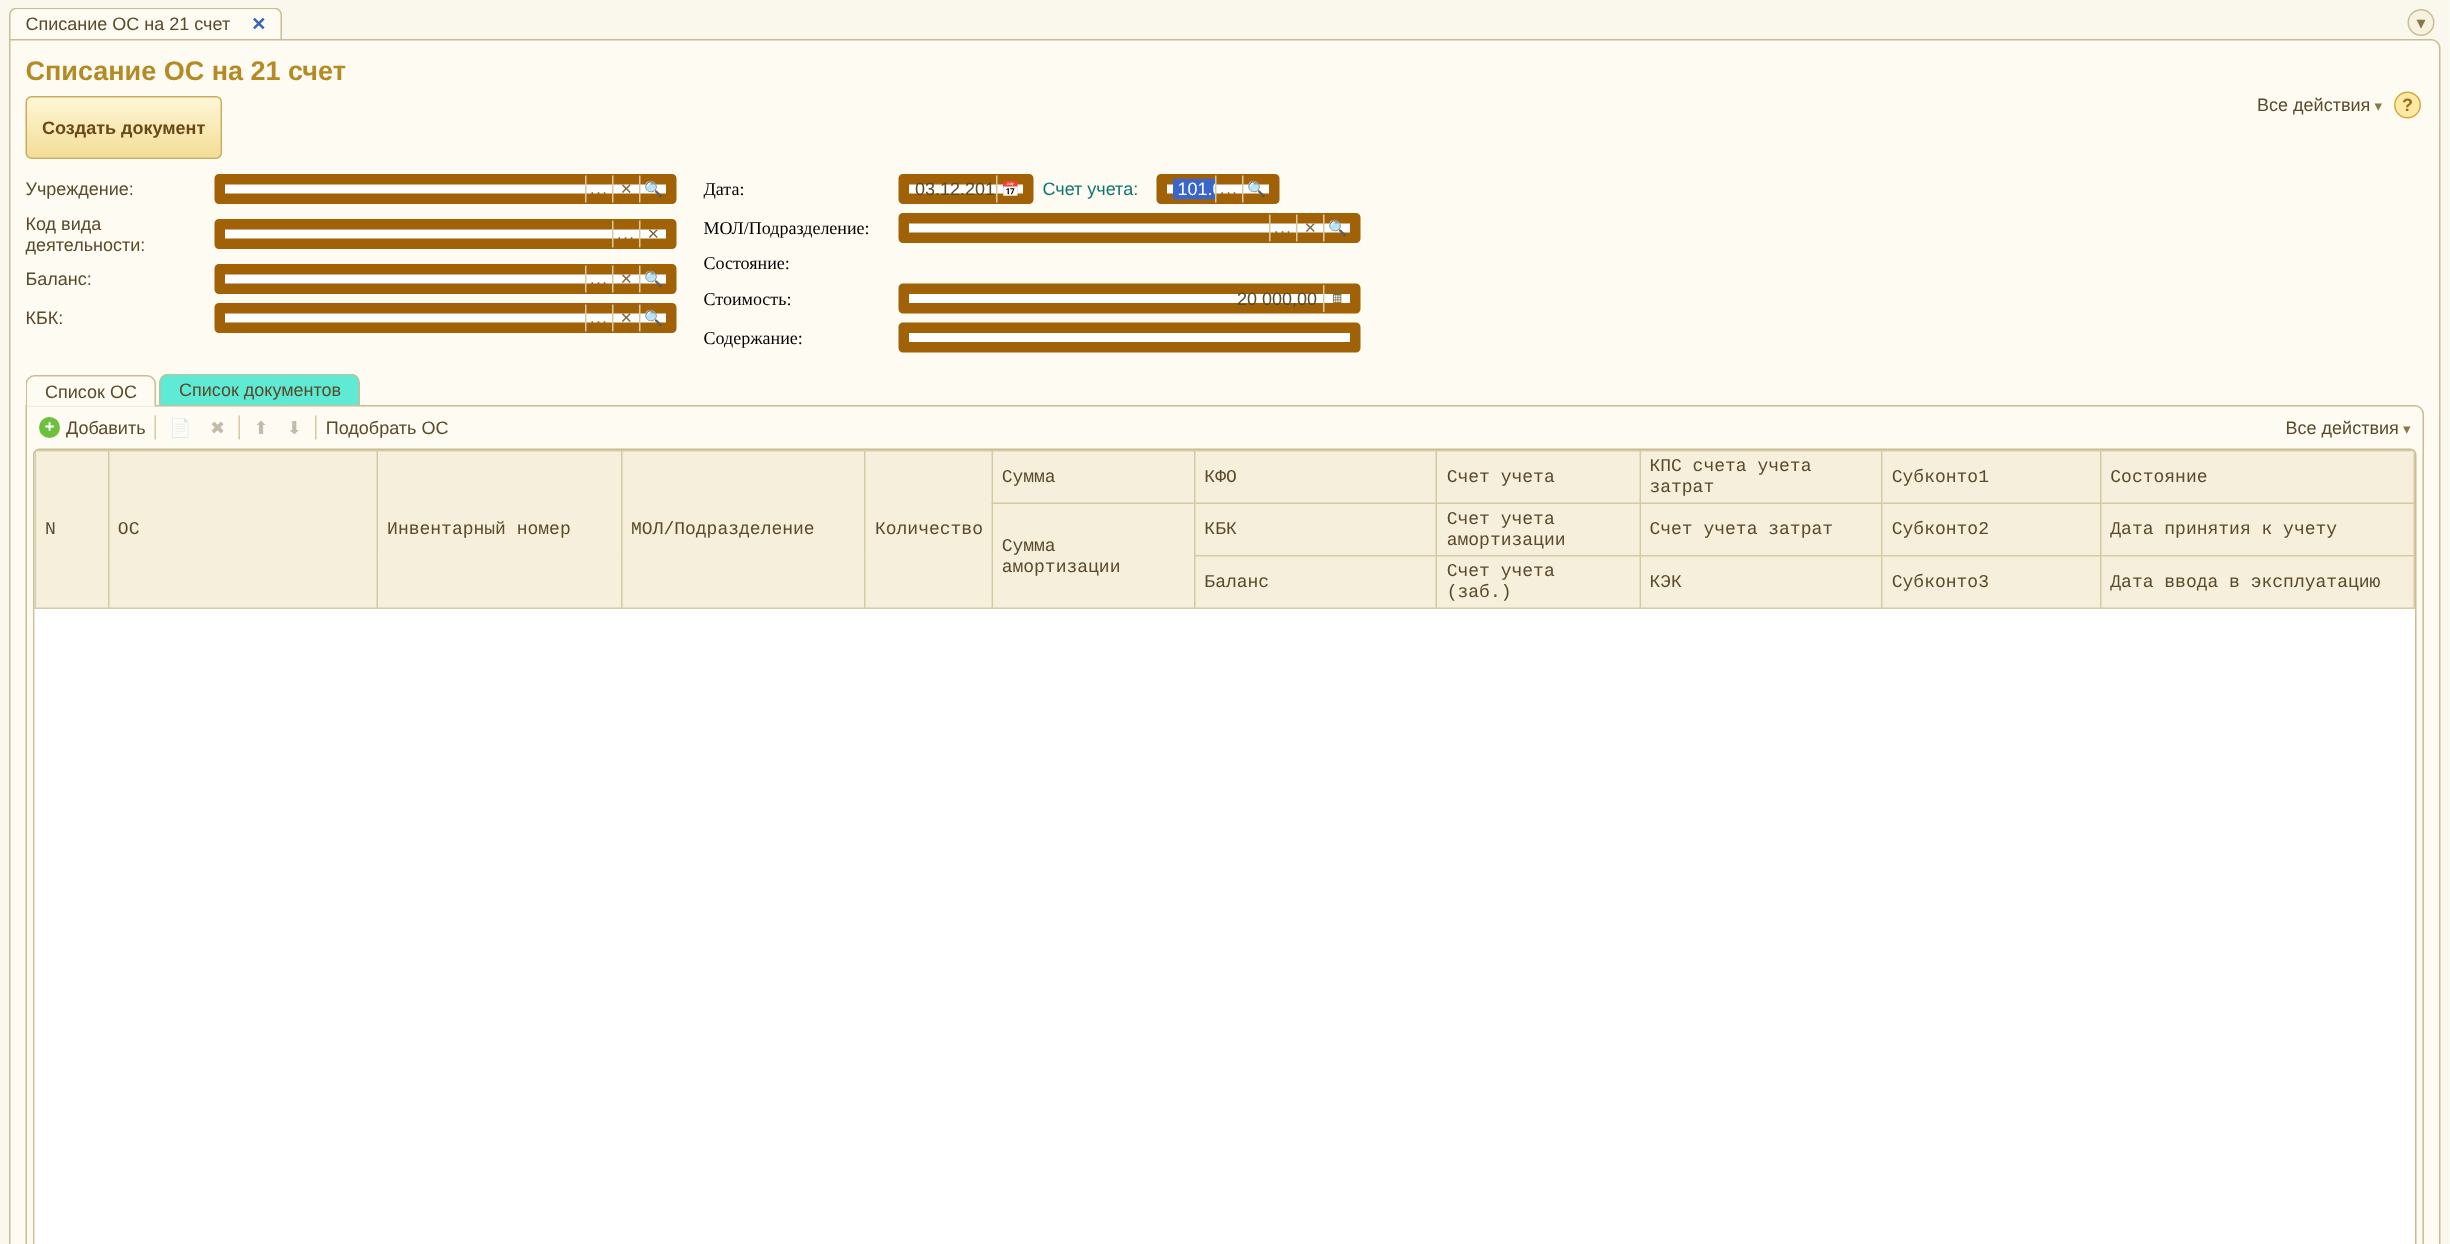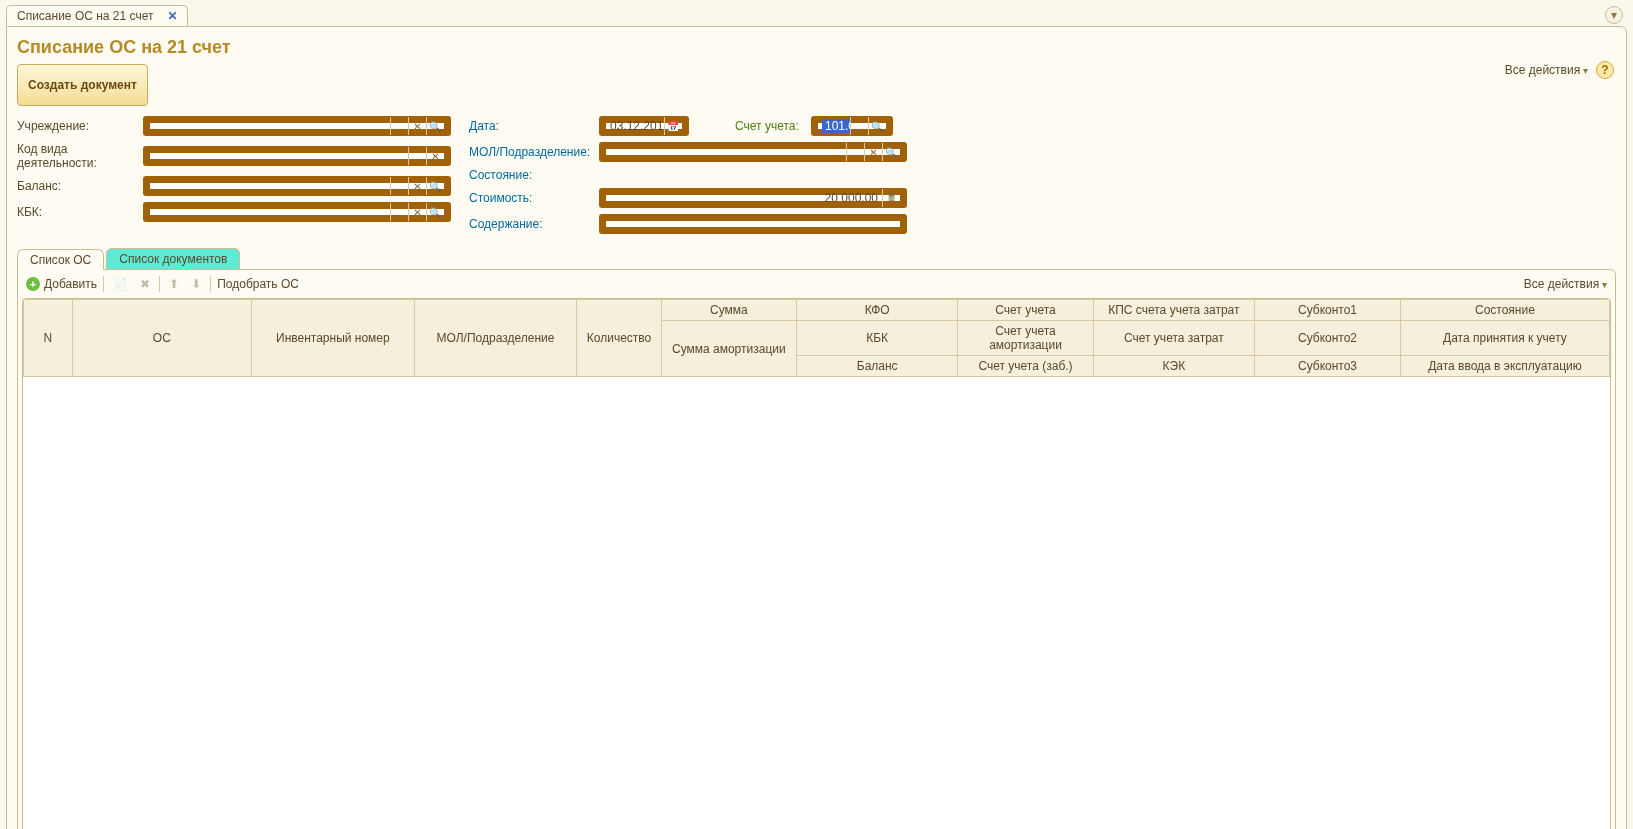--- a/index.html
+++ b/index.html
@@ -56,22 +56,22 @@
     color: #9a6b12; font-weight: bold;
     display: inline-flex; align-items: center; justify-content: center;
     cursor: pointer;
   }
   
   
   .form-area { display: flex; gap: 18px; margin-top: 10px; }
   .col { display: flex; flex-direction: column; gap: 6px; }
   .field-row { display: flex; align-items: center; gap: 6px; }
   .label { width: 120px; color: #5a4a2a; }
-  .label2 { width: 124px; color: #0369a1; }
-  .label3 { width: 70px; color: #4d7c0f; margin-left: 40px; }
+  .label2 { width: 124px; color: #000000; font-family: Liberation Serif, serif; }
+  .label3 { width: 70px; color: #0f766e; }
   
   .input {
     background: #fff;
     border: 7px solid #a16207;
     height: 20px;
     display: flex; align-items: center;
     border-radius: 3px;
   }
   .input .text { flex: 1; padding: 0 4px; overflow: hidden; white-space: nowrap; }
   .input .sel { background: #3a66cc; color: #fff; padding: 0 3px; }
@@ -124,23 +124,24 @@
   .tb-link { color: #5a4a2a; cursor: pointer; }
   .toolbar .right { margin-left: auto; }
   
   
   .grid-wrap { border: 1px solid #c9bd96; border-radius: 4px; overflow: hidden; background: #fff; }
   table.grid { border-collapse: collapse; width: 100%; table-layout: fixed; }
   table.grid th {
     background: #f5efdc;
     border: 1px solid #d6caa2;
     padding: 3px 6px;
-    text-align: center; font-weight: normal;
+    text-align: left; font-weight: normal;
     color: #5a4a2a;
     height: 20px;
+    font-family: Liberation Mono, monospace;
   }
   .grid-body { height: 460px; background: #fff; }
 </style>
 </head>
 <body>
 
 <div class="page-wrap">
 
   <div class="tab-strip">
     <div class="tab">

